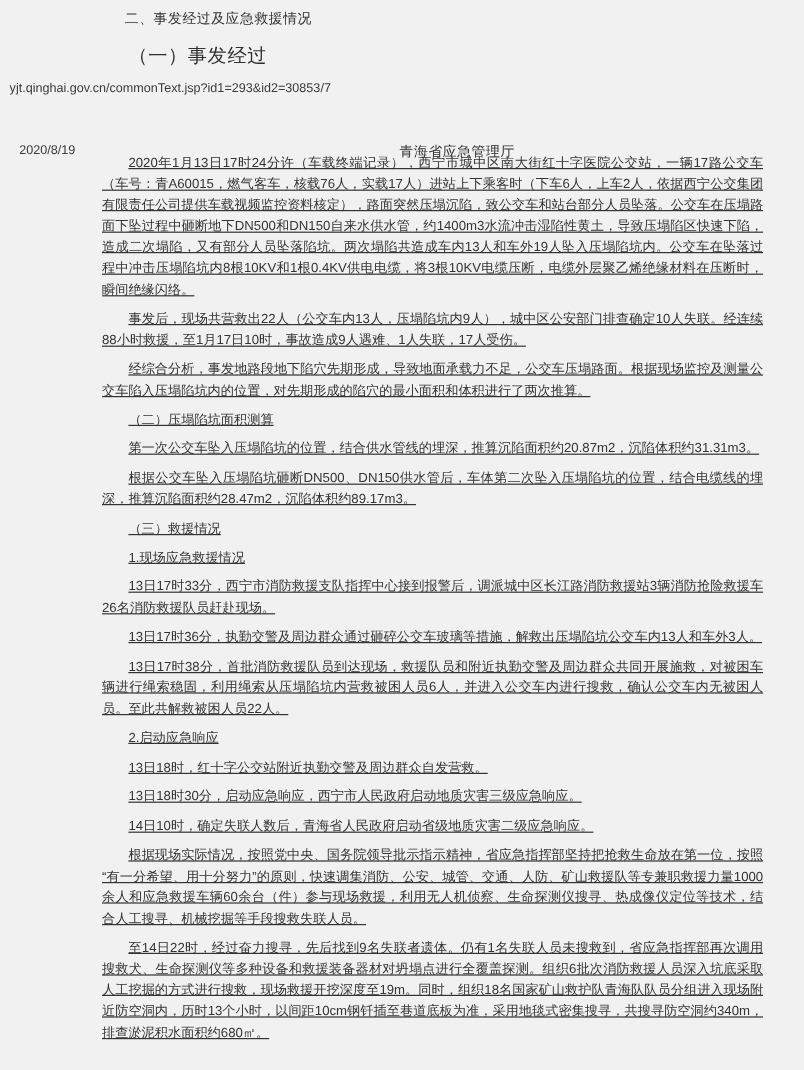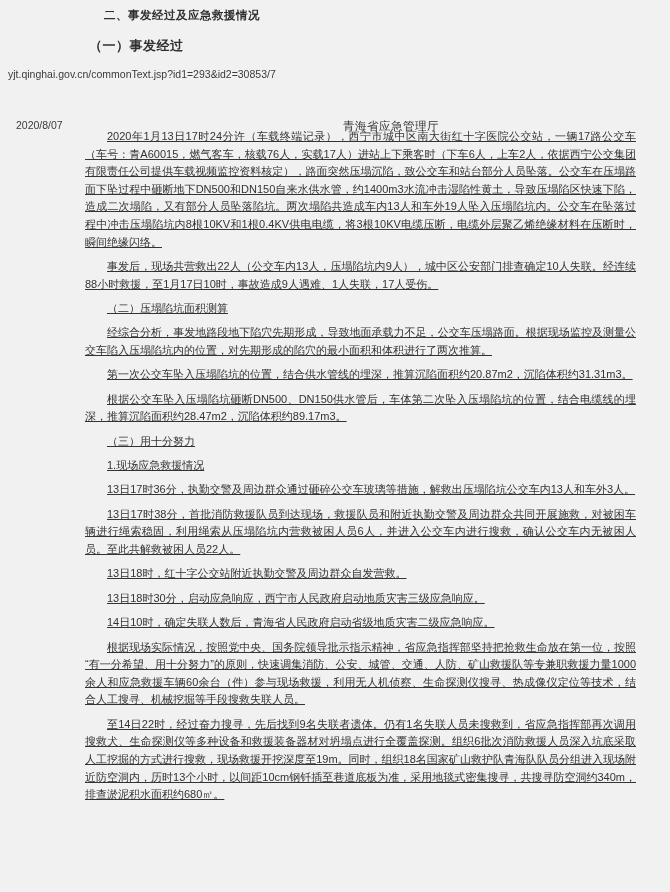--- a/index.html
+++ b/index.html
@@ -12,41 +12,41 @@
   }
   .sheet {
     position: relative;
     width: 670px; height: 892px;
     background: #f1f1f1;
     overflow: hidden;
   }
   
   .p3-heading {
     position: absolute; left: 104px; top: 8px;
-    font-size: 11.5px; font-weight: bold; color: #2f2f2f;
+    font-size: 11.5px; font-weight: normal; color: #2f2f2f;
     letter-spacing: 0.5px;
   }
   .p3-subheading {
-    position: absolute; left: 89px; top: 37px;
-    font-size: 13px; font-weight: bold; color: #2f2f2f;
+    position: absolute; left: 107px; top: 37px;
+    font-size: 16px; font-weight: normal; color: #2f2f2f;
     letter-spacing: 0.5px;
   }
   .print-footer {
     position: absolute; left: 8px; right: 22px; top: 68px;
     display: flex; justify-content: flex-start; align-items: baseline;
     font-size: 10.5px; color: #3a3a3a;
   }
   
   .print-header {
     position: absolute; left: 16px; right: 0; top: 119px;
     font-size: 10.5px; color: #3a3a3a; height: 16px;
   }
   .print-date { position: absolute; left: 0; top: 0; }
   .doc-title {
-    position: absolute; left: 375px; top: 0;
+    position: absolute; left: 365px; top: 0;
     transform: translateX(-50%);
     font-size: 11.5px; color: #2f2f2f;
     letter-spacing: 0.5px; white-space: nowrap;
   }
   
   .doc-body {
     position: absolute; left: 85px; top: 128px;
     width: 551px; height: 751px;
     overflow: hidden;
     text-decoration: underline;
@@ -73,34 +73,36 @@
     <div class="p3-heading">二、事发经过及应急救援情况</div>
     <div class="p3-subheading">（一）事发经过</div>
     <div class="print-footer">
       <span>yjt.qinghai.gov.cn/commonText.jsp?id1=293&amp;id2=3085</span>
       <span>3/7</span>
     </div>
   </div>
 
   <div>
     <div class="print-header">
-      <span class="print-date">2020/8/07</span>
+      <span class="print-date">2020/8/19</span>
       <span class="doc-title">青海省应急管理厅</span>
     </div>
     <div class="doc-body">
         <div class="para">2020年1月13日17时24分许（车载终端记录），西宁市城中区南大街红十字医院公交站，一辆17路公交车（车号：青A60015，燃气客车，核载76人，实载17人）进站上下乘客时（下车6人，上车2人，依据西宁公交集团有限责任公司提供车载视频监控资料核定），路面突然压塌沉陷，致公交车和站台部分人员坠落。公交车在压塌路面下坠过程中砸断地下DN500和DN150自来水供水管，约1400m3水流冲击湿陷性黄土，导致压塌陷区快速下陷，造成二次塌陷，又有部分人员坠落陷坑。两次塌陷共造成车内13人和车外19人坠入压塌陷坑内。公交车在坠落过程中冲击压塌陷坑内8根10KV和1根0.4KV供电电缆，将3根10KV电缆压断，电缆外层聚乙烯绝缘材料在压断时，瞬间绝缘闪络。</div>
         <div class="para">事发后，现场共营救出22人（公交车内13人，压塌陷坑内9人），城中区公安部门排查确定10人失联。经连续88小时救援，至1月17日10时，事故造成9人遇难、1人失联，17人受伤。</div>
+        <div class="para">经综合分析，事发地路段地下陷穴先期形成，导致地面承载力不足，公交车压塌路面。根据现场监控及测量公交车陷入压塌陷坑内的位置，对先期形成的陷穴的最小面积和体积进行了两次推算。</div>
         <div class="para heading">（二）压塌陷坑面积测算</div>
-        <div class="para">经综合分析，事发地路段地下陷穴先期形成，导致地面承载力不足，公交车压塌路面。根据现场监控及测量公交车陷入压塌陷坑内的位置，对先期形成的陷穴的最小面积和体积进行了两次推算。</div>
         <div class="para">第一次公交车坠入压塌陷坑的位置，结合供水管线的埋深，推算沉陷面积约20.87m2，沉陷体积约31.31m3。</div>
         <div class="para">根据公交车坠入压塌陷坑砸断DN500、DN150供水管后，车体第二次坠入压塌陷坑的位置，结合电缆线的埋深，推算沉陷面积约28.47m2，沉陷体积约89.17m3。</div>
-        <div class="para heading">（三）用十分努力</div>
+        <div class="para heading">（三）救援情况</div>
         <div class="para heading2">1.现场应急救援情况</div>
+        <div class="para">13日17时33分，西宁市消防救援支队指挥中心接到报警后，调派城中区长江路消防救援站3辆消防抢险救援车26名消防救援队员赶赴现场。</div>
         <div class="para">13日17时36分，执勤交警及周边群众通过砸碎公交车玻璃等措施，解救出压塌陷坑公交车内13人和车外3人。</div>
         <div class="para">13日17时38分，首批消防救援队员到达现场，救援队员和附近执勤交警及周边群众共同开展施救，对被困车辆进行绳索稳固，利用绳索从压塌陷坑内营救被困人员6人，并进入公交车内进行搜救，确认公交车内无被困人员。至此共解救被困人员22人。</div>
+        <div class="para heading2">2.启动应急响应</div>
         <div class="para">13日18时，红十字公交站附近执勤交警及周边群众自发营救。</div>
         <div class="para">13日18时30分，启动应急响应，西宁市人民政府启动地质灾害三级应急响应。</div>
         <div class="para">14日10时，确定失联人数后，青海省人民政府启动省级地质灾害二级应急响应。</div>
         <div class="para">根据现场实际情况，按照党中央、国务院领导批示指示精神，省应急指挥部坚持把抢救生命放在第一位，按照“有一分希望、用十分努力”的原则，快速调集消防、公安、城管、交通、人防、矿山救援队等专兼职救援力量1000余人和应急救援车辆60余台（件）参与现场救援，利用无人机侦察、生命探测仪搜寻、热成像仪定位等技术，结合人工搜寻、机械挖掘等手段搜救失联人员。</div>
         <div class="para">至14日22时，经过奋力搜寻，先后找到9名失联者遗体。仍有1名失联人员未搜救到，省应急指挥部再次调用搜救犬、生命探测仪等多种设备和救援装备器材对坍塌点进行全覆盖探测。组织6批次消防救援人员深入坑底采取人工挖掘的方式进行搜救，现场救援开挖深度至19m。同时，组织18名国家矿山救护队青海队队员分组进入现场附近防空洞内，历时13个小时，以间距10cm钢钎插至巷道底板为准，采用地毯式密集搜寻，共搜寻防空洞约340m，排查淤泥积水面积约680㎡。</div>
       </div>
   </div>
 
 </div>
 

